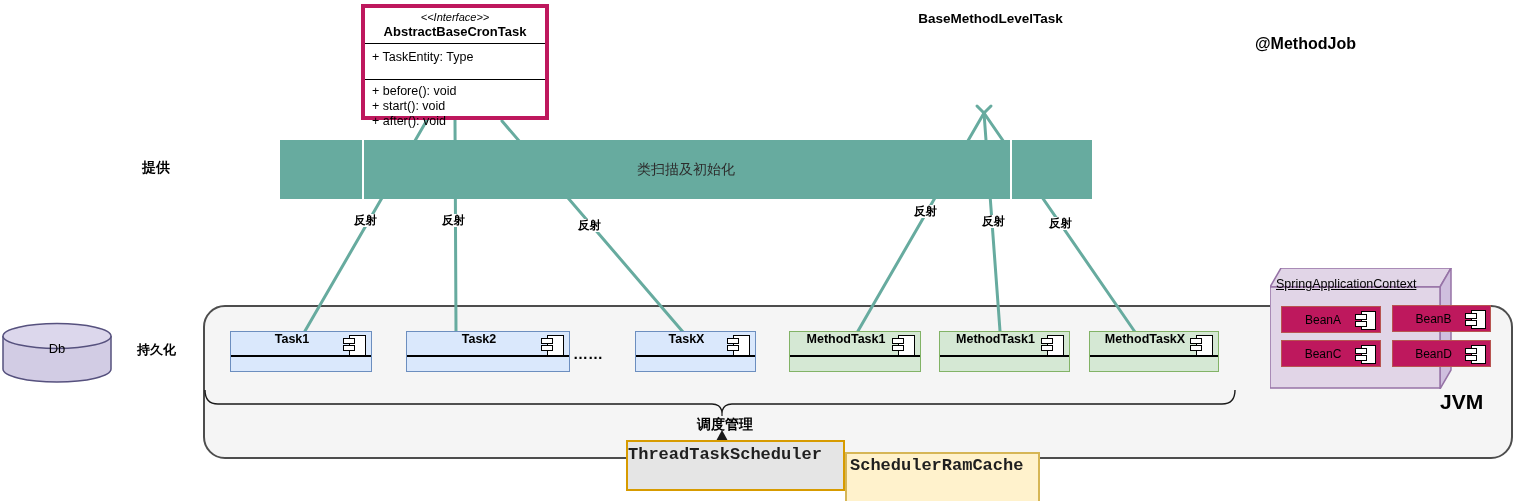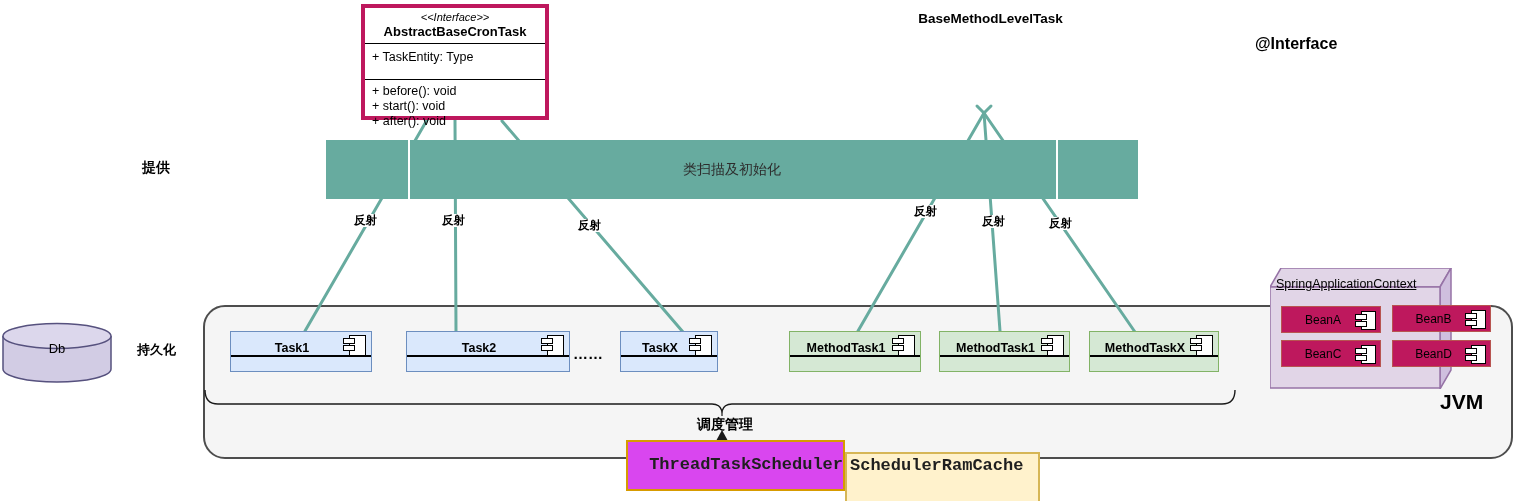--- a/index.html
+++ b/index.html
@@ -8,21 +8,21 @@
   .abs{position:absolute;box-sizing:border-box;}
 
   
   .jvm-container{left:203px;top:305px;width:1310px;height:154px;background:#F5F5F5;
                  border:2px solid #4d4d4d;border-radius:22px;z-index:0;}
 
   
   .connectors{left:0;top:0;z-index:1;pointer-events:none;}
 
   
-  .scan-bar{left:280px;top:140px;width:812px;height:59px;background:#67AB9F;z-index:2;margin-left:46px;}
+  .scan-bar{left:280px;top:140px;width:812px;height:59px;background:#67AB9F;z-index:2;}
   .scan-bar .divider{position:absolute;top:0;width:2px;height:100%;background:#ffffff;}
   .scan-bar .bar-label{position:absolute;left:82px;top:0;width:648px;height:100%;
     display:flex;align-items:center;justify-content:center;font-size:14px;color:#2d2d2d;}
 
   
   .uml-class{left:361px;top:4px;width:188px;height:116px;background:#fff;border:4px solid #be185d;z-index:2;}
   .uml-title{height:32px;border-bottom:1px solid #000;text-align:center;padding-top:3px;}
   .uml-stereotype{font-style:italic;font-size:11px;display:block;}
   .uml-name{font-weight:bold;font-size:13px;display:block;margin-top:1px;}
   .uml-attrs{height:29px;border-bottom:1px solid #000;font-size:12.5px;padding:6px 0 0 7px;}
@@ -37,21 +37,21 @@
   .provide{left:142px;top:159px;}
   .persist{left:137px;top:341px;font-size:13px;}
   .sched-mgmt{left:695px;top:416px;z-index:4;text-align:center;width:60px;}
 
   .refl{position:absolute;background:#fff;font-size:11.5px;font-weight:600;padding:0 1px;z-index:3;line-height:13px;}
 
   
   .cbox{position:absolute;height:41px;border:1px solid;z-index:3;box-sizing:border-box;}
   .cbox.blue{background:#DAE8FC;border-color:#6C8EBF;}
   .cbox.green{background:#D5E8D4;border-color:#82B366;}
-  .cbox-main{position:relative;height:23px;display:flex;align-items:flex-end;justify-content:center;}
+  .cbox-main{position:relative;height:23px;display:flex;align-items:flex-start;justify-content:center;}
   .cbox-label{font-weight:bold;font-size:12.5px;padding-right:18px;}
   .cbox-strip{height:16px;border-top:2px solid #000;}
 
   
   .cicon{position:absolute;right:5px;top:3px;width:15px;height:19px;background:#fff;border:1.5px solid #000;}
   .cicon::before,.cicon::after{content:"";position:absolute;left:-7px;width:10px;height:4px;background:#fff;border:1.5px solid #000;}
   .cicon::before{top:2px;} .cicon::after{top:9px;}
   .cicon.small{width:13px;height:17px;right:4px;top:4px;}
 
   .dots{left:556px;top:345px;width:64px;text-align:center;font-weight:bold;font-size:15px;z-index:3;}
@@ -64,22 +64,22 @@
   .cube-wrap{left:1270px;top:268px;width:182px;height:121px;z-index:2;}
   .ctx-title{left:1276px;top:277px;font-size:12.5px;text-decoration:underline;z-index:3;}
   .bean{position:absolute;width:100px;height:27px;background:#be185d;border:1px solid #B85450;z-index:3;
     display:flex;align-items:center;justify-content:center;box-sizing:border-box;}
   .bean-label{font-size:12px;padding-right:16px;}
 
   .jvm-label{left:1440px;top:390px;font-weight:bold;font-size:21px;z-index:3;}
 
   
   .mono{font-family:"Liberation Mono","DejaVu Sans Mono",monospace;font-weight:bold;color:#1f1f1f;}
-  .tts-box{left:626px;top:440px;width:219px;height:51px;background:#d946ef;border:2px solid #D79B00;z-index:5;
-    text-align:right;padding-top:13px;font-size:17px;}
+  .tts-box{left:626px;top:440px;width:219px;height:51px;background:#e5e5e5;border:2px solid #D79B00;z-index:5;
+    text-align:left;padding-top:3px;font-size:17px;}
   .src-box{left:845px;top:452px;width:195px;height:58px;background:#FFF2CC;border:2px solid #D6B656;z-index:4;
     text-align:left;padding:2px 0 0 3px;font-size:17px;}
 </style>
 </head>
 <body>
 
 <div class="stage">
 
   <div class="abs jvm-container"></div>
 
@@ -113,21 +113,21 @@
     <div class="uml-attrs">+ TaskEntity: Type</div>
     <div class="uml-methods">
       <div>+ before(): void</div>
       <div>+ start(): void</div>
       <div>+ after(): void</div>
     </div>
   </div>
 
   <div class="abs bmlt-box">BaseMethodLevelTask</div>
 
-  <div class="abs method-job">@Interface</div>
+  <div class="abs method-job">@MethodJob</div>
 
   <div class="abs cn-label provide">提供</div>
   <div class="abs cn-label persist">持久化</div>
   <div class="abs cn-label sched-mgmt">调度管理</div>
 
   <span class="refl" style="left:353px;top:214px;">反射</span>
   <span class="refl" style="left:441px;top:214px;">反射</span>
   <span class="refl" style="left:577px;top:219px;">反射</span>
   <span class="refl" style="left:913px;top:205px;">反射</span>
   <span class="refl" style="left:981px;top:215px;">反射</span>
@@ -147,21 +147,21 @@
     <div class="cbox-strip"></div>
   </div>
   <div class="cbox blue" style="left:406px;top:331px;width:164px;">
     <div class="cbox-main">
         <span class="cbox-label">Task2</span>
       <span class="cicon"></span>
       </div>
     <div class="cbox-strip"></div>
   </div>
   <div class="abs dots">……</div>
-  <div class="cbox blue" style="left:620px;top:331px;width:98px;">
+  <div class="cbox blue" style="left:635px;top:331px;width:121px;">
     <div class="cbox-main">
         <span class="cbox-label">TaskX</span>
       <span class="cicon"></span>
       </div>
     <div class="cbox-strip"></div>
   </div>
 
   <div class="cbox green" style="left:789px;top:331px;width:132px;">
     <div class="cbox-main">
         <span class="cbox-label">MethodTask1</span>

